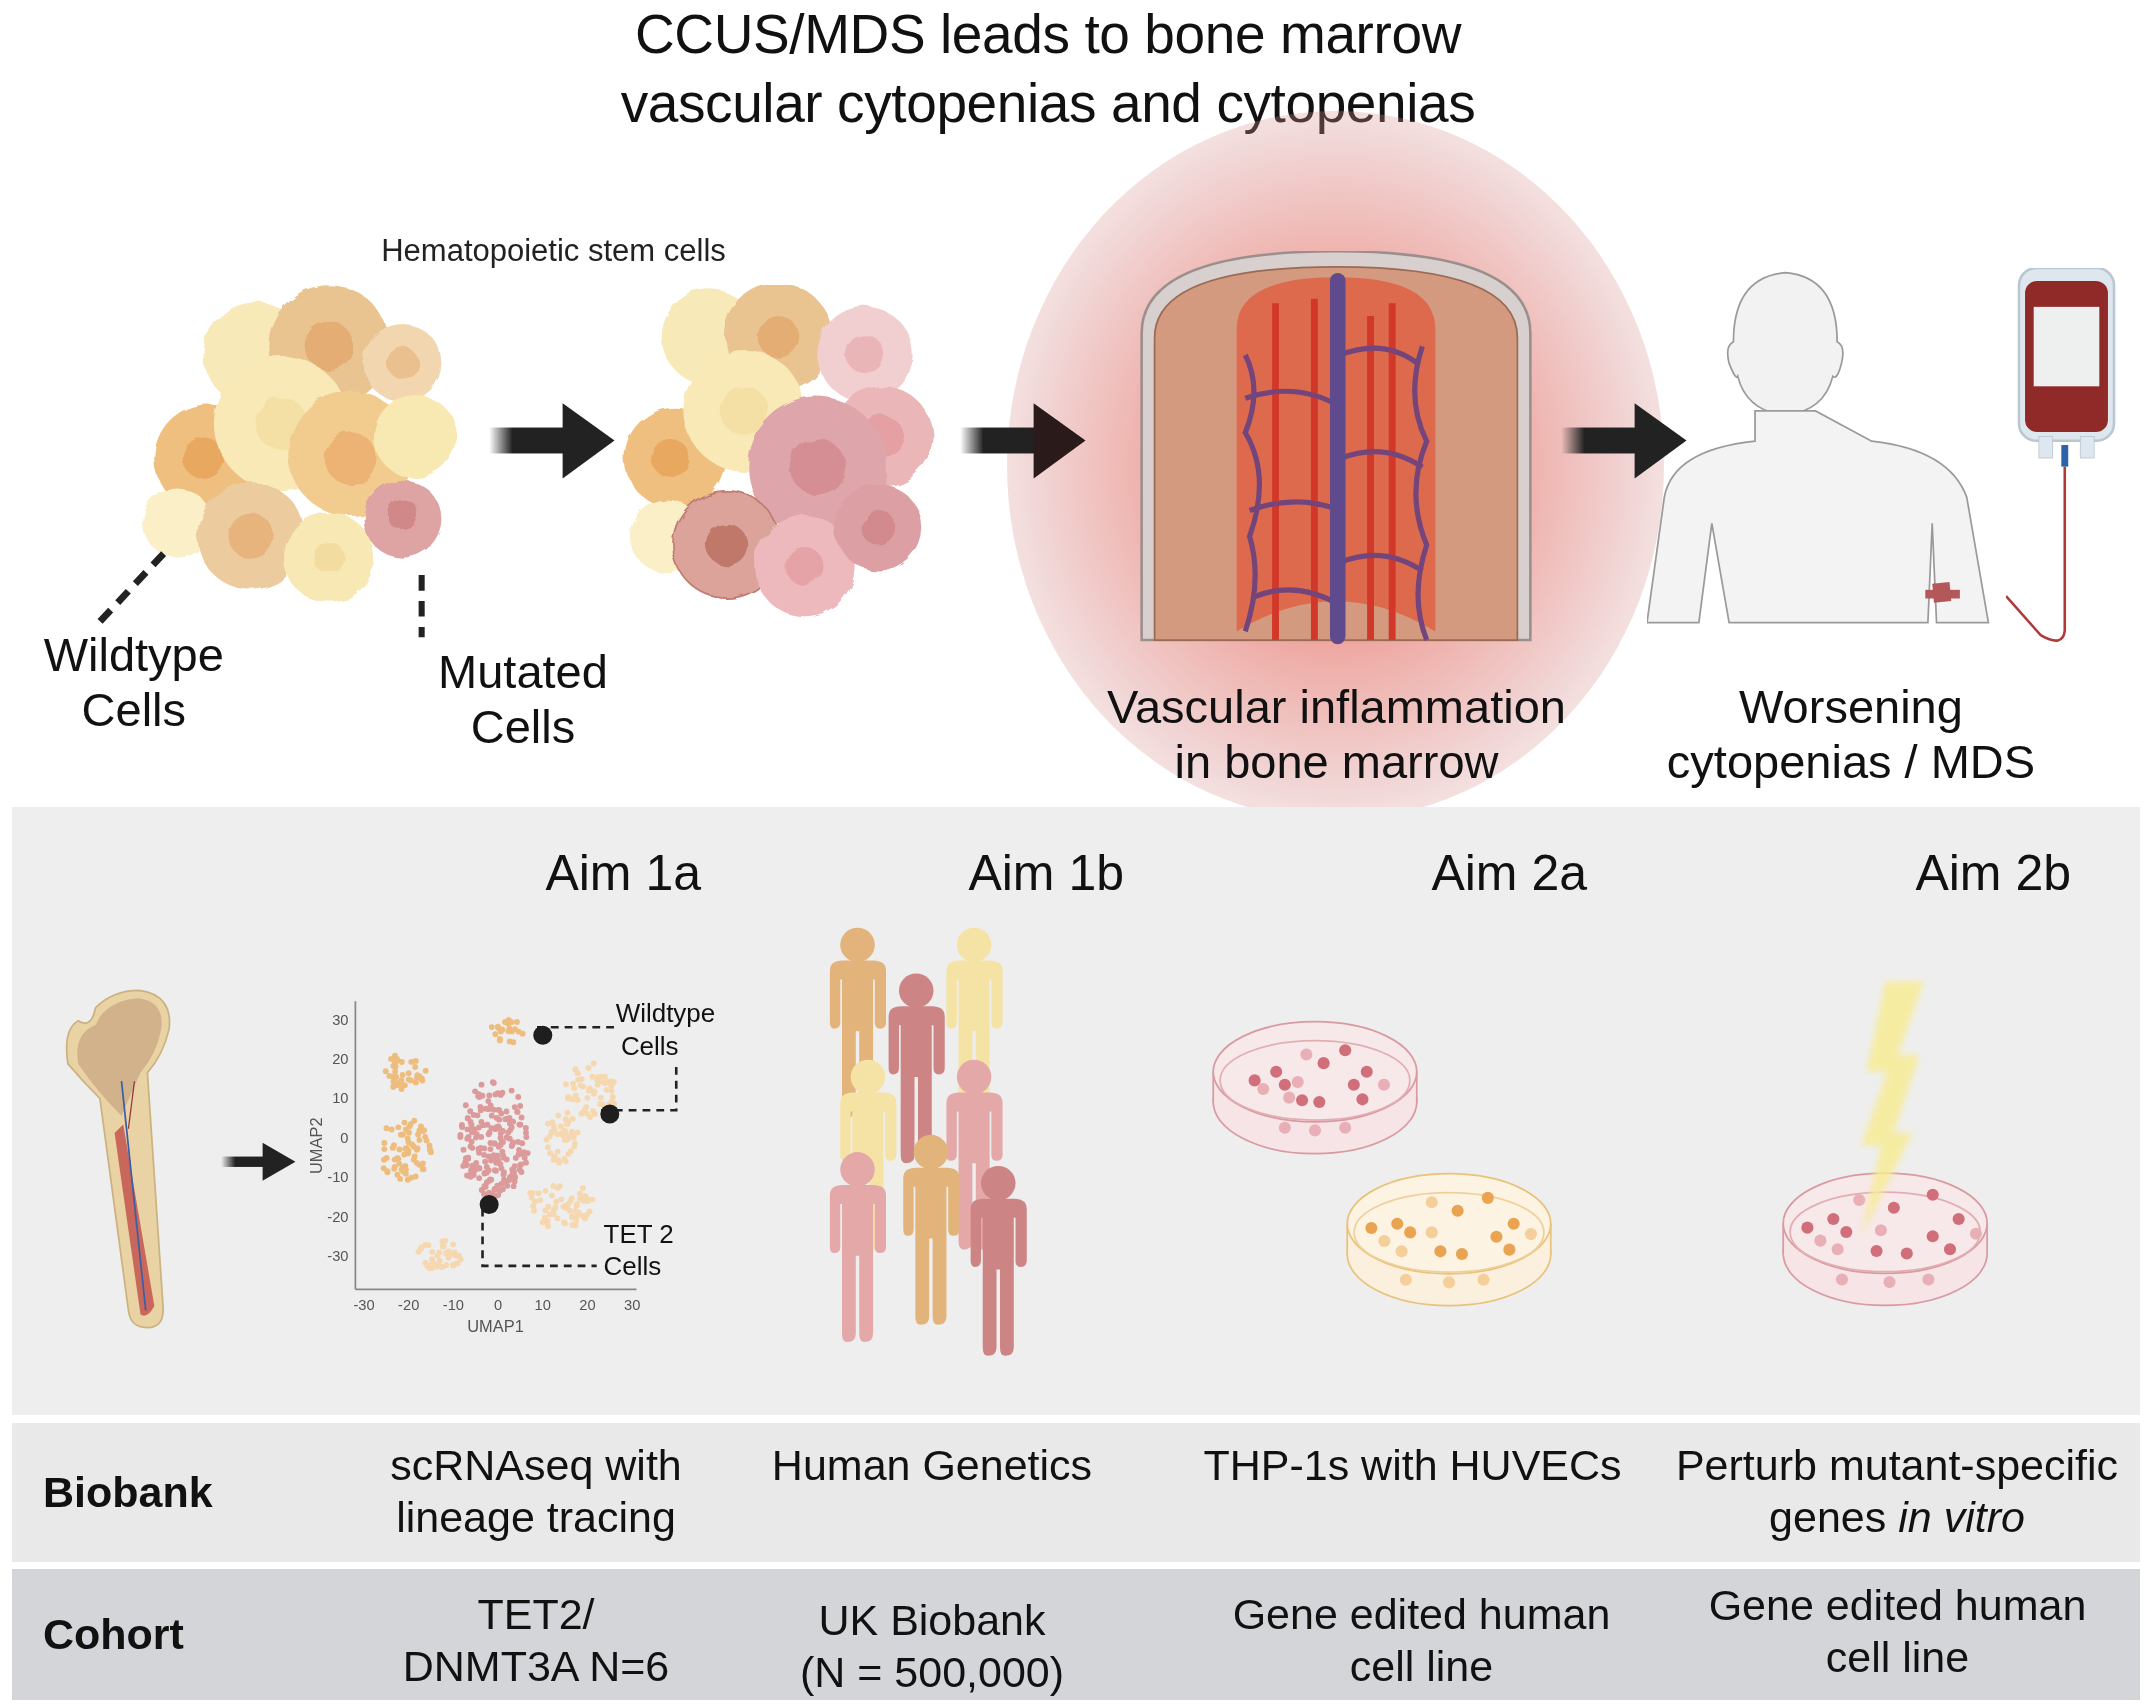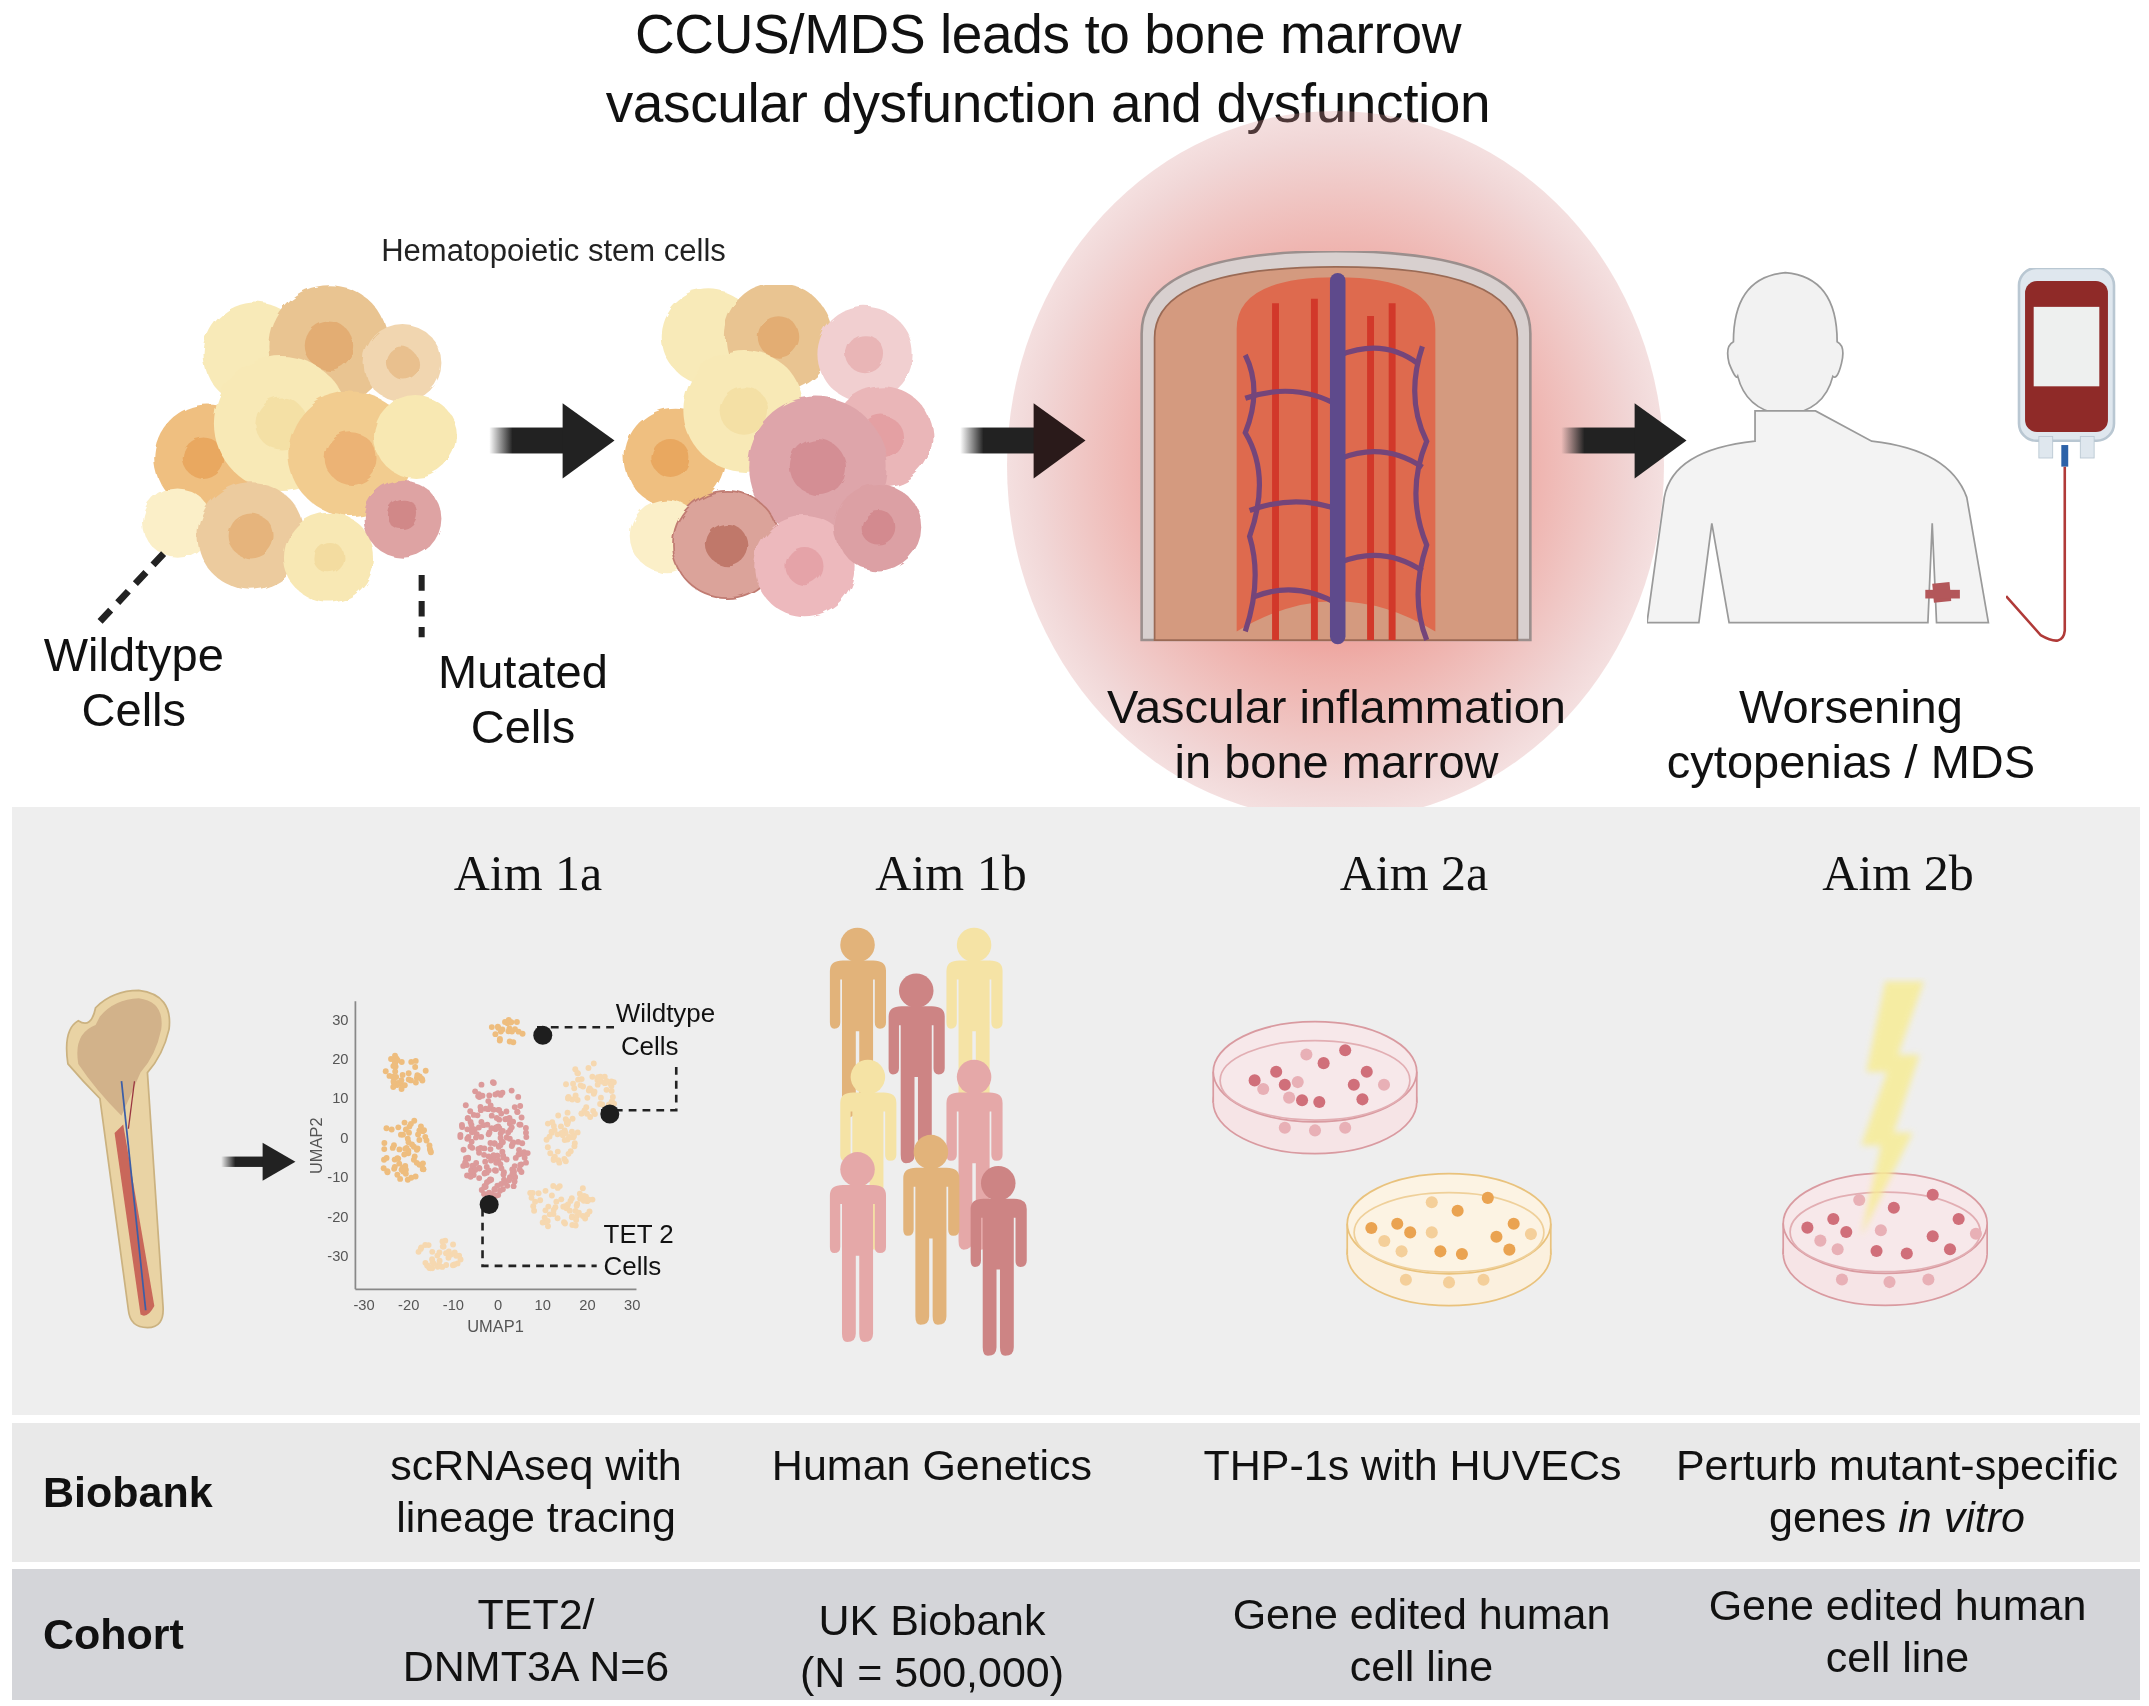--- a/index.html
+++ b/index.html
@@ -11,30 +11,30 @@
   .hsc{left:251px;top:223px;width:605px;font-size:31px;color:#222;}
   .arrow{position:absolute;height:83px;}
   .glow{position:absolute;left:1007px;top:111px;width:657px;height:709px;border-radius:50%;
         background:radial-gradient(ellipse at center, rgba(230,70,60,0.85) 0%, rgba(225,110,100,0.55) 40%, rgba(215,140,140,0.35) 65%, rgba(235,190,190,0.15) 85%, rgba(255,255,255,0) 100%);}
   .panel{left:12px;top:807px;width:2128px;height:608px;background:#eeeeee;}
   .row{position:absolute;left:12px;width:2128px;}
   .row-approach{top:1423px;height:139px;background:#e9e9e9;}
   .row-cohort{top:1569px;height:131px;background:#d4d5d9;}
   .rowlabel{position:absolute;left:31px;font-weight:bold;font-size:43px;line-height:52px;}
   .cell{position:absolute;text-align:center;font-size:43px;line-height:52px;white-space:nowrap;}
-  .aim{position:absolute;top:843px;font-size:50px;line-height:61px;text-align:center;width:346px;font-family:Liberation Serif, serif;}
+  .aim{position:absolute;top:843px;font-size:50px;line-height:61px;text-align:right;width:346px;}
   .umap-tick{font-size:17px;fill:#555;font-family:"Liberation Sans",sans-serif;}
   .umap-lab{font-size:30px;fill:#111;font-family:"Liberation Sans",sans-serif;}
 </style>
 </head>
 <body>
 
 <div class="abs title">
   <div>CCUS/MDS leads to bone marrow</div>
-  <div>vascular dysfunction and dysfunction</div>
+  <div>vascular cytopenias and cytopenias</div>
 </div>
 
 <div class="lbl hsc">Hematopoietic stem cells</div>
 
 <svg class="abs" style="left:130px;top:285px" width="346" height="329" viewBox="0 0 400 380">
   <defs>
     <filter id="wob" x="-10%" y="-10%" width="120%" height="120%">
       <feTurbulence type="fractalNoise" baseFrequency="0.05" numOctaves="1" seed="3"></feTurbulence>
       <feDisplacementMap in="SourceGraphic" scale="10"></feDisplacementMap>
     </filter>

